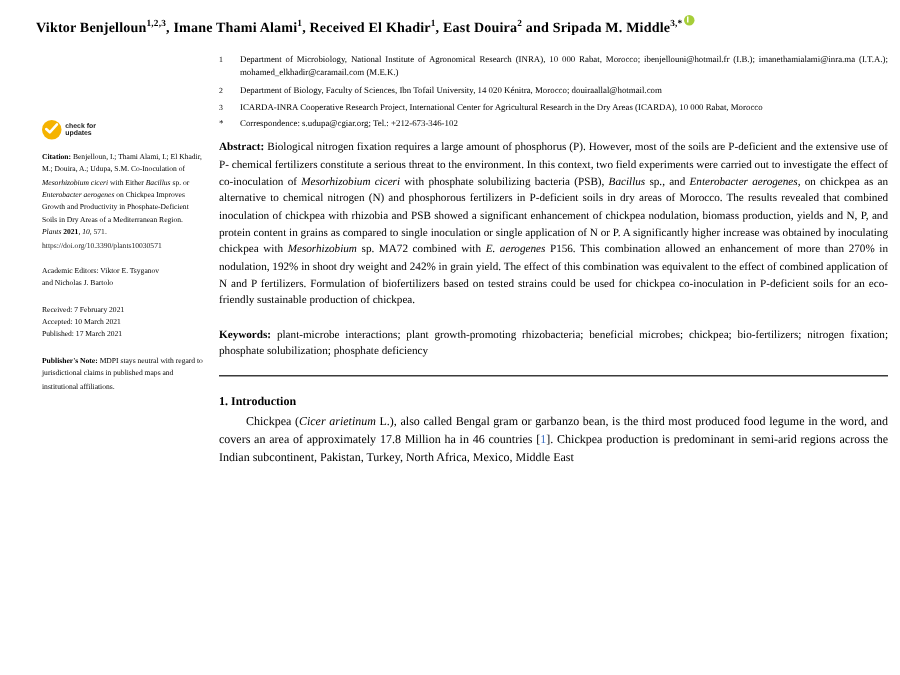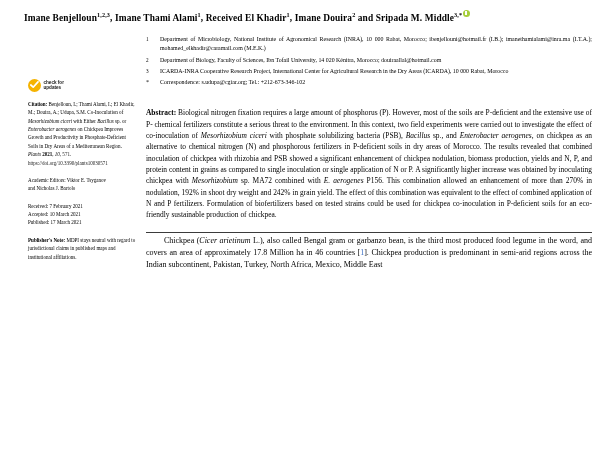--- a/index.html
+++ b/index.html
@@ -107,21 +107,21 @@
     line-height: 1.62;
     margin-top: 0.5px;
   }
   .corr-star {
     flex: 0 0 14px;
     font-size: 6px;
   }
 
   
   .abstract {
-    margin-top: 20px;
+    margin-top: 4px;
     font-size: 7.45px;
     line-height: 1.52;
     text-align: justify;
     color: #000;
   }
   .abstract b { font-weight: bold; }
   .abstract i { font-style: italic; }
 
   .keywords {
     margin-top: 11px;
@@ -190,21 +190,21 @@
   .side-block .doi { color: #1a1a1a; }
   .side-line { display: block; }
   .side-block.dates span { display: block; }
 </style>
 </head>
 <body>
 
 <div class="page">
 
   <div class="authors">
-    <span>Imane Benjelloun</span><sup>1,2,3</sup><span>, </span><span>Imane Thami Alami</span><sup>1</sup><span>, </span><span>Received El Khadir</span><sup>1</sup><span>, </span><span>Imane Douira</span><sup>2</sup><span> and </span><span>Sripada M. Middle</span><sup>3,*</sup><span class="orcid"></span>
+    <span>Viktor Benjelloun</span><sup>1,2,3</sup><span>, </span><span>Imane Thami Alami</span><sup>1</sup><span>, </span><span>Received El Khadir</span><sup>1</sup><span>, </span><span>East Douira</span><sup>2</sup><span> and </span><span>Sripada M. Middle</span><sup>3,*</sup><span class="orcid"></span>
   </div>
 
   <div class="body-wrap">
 
     <div class="sidebar">
 
       <div class="badge">
         <span class="badge-circle">
           <svg width="9" height="8" viewBox="0 0 9 8">
             <path d="M0.8 4.0 L3.2 6.2 L8.0 0.9" stroke="#ffffff" stroke-width="1.7" fill="none" stroke-linecap="round" stroke-linejoin="round"></path>
@@ -250,21 +250,23 @@
         </li>
       </ul>
 
       <div class="corr">
         <span class="corr-star">*</span>
         <span class="affil-text">Correspondence: s.udupa@cgiar.org; Tel.: +212-673-346-102</span>
       </div>
 
       <div class="abstract"><b>Abstract:</b><span> Biological nitrogen fixation requires a large amount of phosphorus (P). However, most of the soils are P-deficient and the extensive use of P- chemical fertilizers constitute a serious threat to the environment. In this context, two field experiments were carried out to investigate the effect of co-inoculation of </span><i>Mesorhizobium ciceri</i><span> with phosphate solubilizing bacteria (PSB), </span><i>Bacillus</i><span> sp., and </span><i>Enterobacter aerogenes</i><span>, on chickpea as an alternative to chemical nitrogen (N) and phosphorous fertilizers in P-deficient soils in dry areas of Morocco. The results revealed that combined inoculation of chickpea with rhizobia and PSB showed a significant enhancement of chickpea nodulation, biomass production, yields and N, P, and protein content in grains as compared to single inoculation or single application of N or P. A significantly higher increase was obtained by inoculating chickpea with </span><i>Mesorhizobium</i><span> sp. MA72 combined with </span><i>E. aerogenes</i><span> P156. This combination allowed an enhancement of more than 270% in nodulation, 192% in shoot dry weight and 242% in grain yield. The effect of this combination was equivalent to the effect of combined application of N and P fertilizers. Formulation of biofertilizers based on tested strains could be used for chickpea co-inoculation in P-deficient soils for an eco-friendly sustainable production of chickpea.</span></div>
 
+      <div class="keywords"><b>Keywords:</b><span> plant-microbe interactions; plant growth-promoting rhizobacteria; beneficial microbes; chickpea; bio-fertilizers; nitrogen fixation; phosphate solubilization; phosphate deficiency</span></div>
 
       <hr class="rule">
 
+      <div class="sec-head">1. Introduction</div>
 
       <div class="sec-body"><span>Chickpea (</span><i>Cicer arietinum</i><span> L.), also called Bengal gram or garbanzo bean, is the third most produced food legume in the word, and covers an area of approximately 17.8 Million ha in 46 countries [</span><span class="cite-link">1</span><span>]. Chickpea production is predominant in semi-arid regions across the Indian subcontinent, Pakistan, Turkey, North Africa, Mexico, Middle East</span></div>
 
     </div>
   </div>
 </div>
 
 </body></html>

